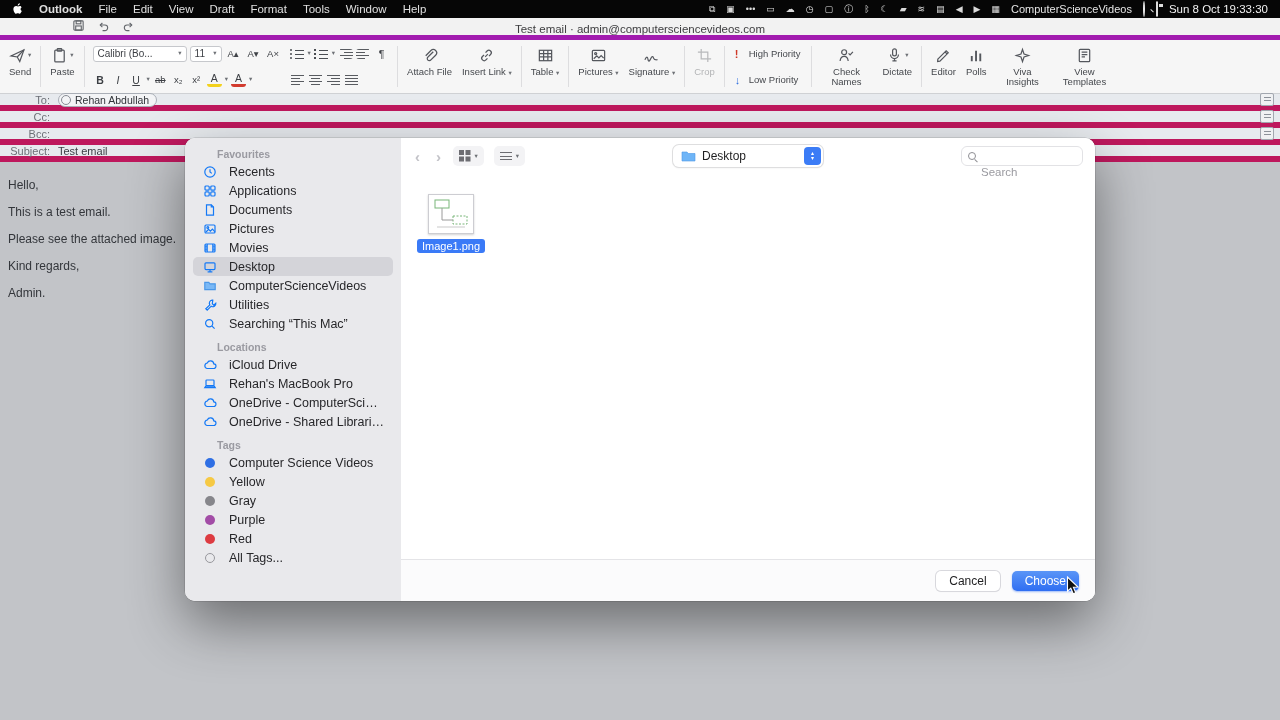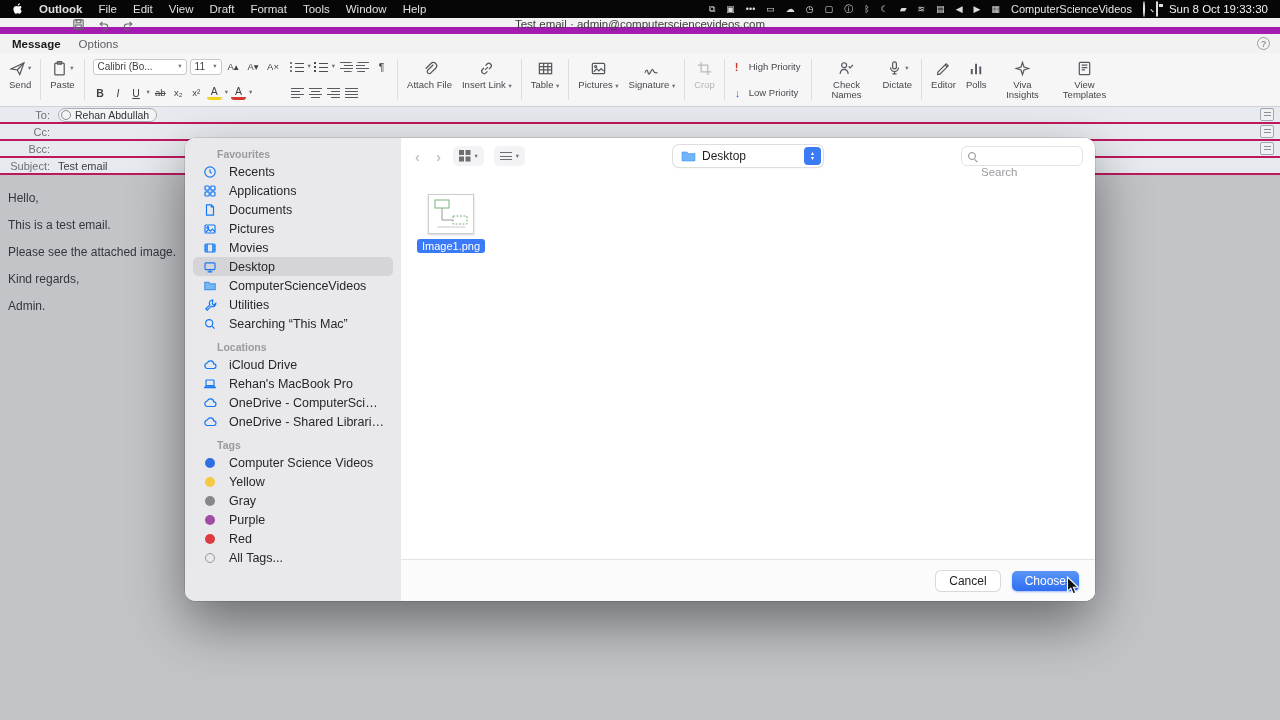--- a/index.html
+++ b/index.html
@@ -16,21 +16,21 @@
   .mb-status{font-size:11px;opacity:.95;}
   .mb-clock{font-size:11.5px;}
   .apple-svg{width:11px;height:12px;fill:#fff;}
   .spaces-ic{width:11px;height:9px;border:1px solid #ddd;border-radius:2px;position:relative;}
   .spaces-ic::after{content:"";position:absolute;left:2px;top:2px;width:4px;height:3px;background:#ddd;}
   .mag-w{width:9px;height:9px;border:1.4px solid #e8e8e8;border-radius:50%;position:relative;}
   .mag-w::after{content:"";position:absolute;left:7px;top:7px;width:4px;height:1.4px;background:#e8e8e8;transform:rotate(45deg);transform-origin:0 0;}
 
   
   .window{position:absolute;top:18px;left:0;right:0;bottom:0;background:#c2c4c8;display:flex;flex-direction:column;}
-  .titlebar{height:16px;background:#f2f2f2;position:relative;display:flex;align-items:flex-start;border-bottom:7px solid #a21caf;flex:none;}
+  .titlebar{height:22px;background:#f2f2f2;position:relative;display:flex;align-items:flex-end;border-bottom:5px solid #a21caf;flex:none;}
   .title{position:absolute;left:0;right:0;text-align:center;font-size:11.5px;color:#3d3d3f;}
   .qat{display:flex;gap:12px;margin-left:72px;align-items:center;z-index:1;}
   .qsvg{width:13px;height:13px;stroke:#63666b;fill:none;stroke-width:1.2;}
   .tabbar{height:19px;background:#f2f2f2;display:flex;align-items:center;gap:18px;padding-left:12px;font-size:11.5px;flex:none;}
   .tab-sel{font-weight:700;color:#18181a;}
   .tab{color:#5c5e62;}
   .help-btn{margin-left:auto;margin-right:10px;width:13px;height:13px;border:1px solid #9a9da2;border-radius:50%;color:#6c6f74;font-size:9px;display:flex;align-items:center;justify-content:center;}
 
   
   .ribbon{height:54px;background:#f6f6f6;border-bottom:1px solid #cfd1d4;display:flex;align-items:stretch;padding:3px 6px;gap:4px;flex:none;}
@@ -60,21 +60,21 @@
   .al-j{background-image:linear-gradient(#585b60,#585b60),linear-gradient(#585b60,#585b60),linear-gradient(#585b60,#585b60),linear-gradient(#585b60,#585b60);background-size:13px 1.2px,13px 1.2px,13px 1.2px,13px 1.2px;background-position:0 0,0 3px,0 6px,0 9px;}
   .blt{position:relative;width:14px;height:11px;}
   .blt::before{content:"";position:absolute;left:0;top:1px;width:2px;height:2px;border-radius:50%;background:#4a4d52;box-shadow:0 4px 0 #4a4d52,0 8px 0 #4a4d52;}
   .blt::after{content:"";position:absolute;left:5px;top:1.6px;width:9px;height:1.2px;background:#4a4d52;box-shadow:0 4px 0 #4a4d52,0 8px 0 #4a4d52;}
   .num::before{border-radius:0;}
   .pri-high{color:#cf3a28;font-weight:700;font-size:11px;width:10px;}
   .pri-low{color:#2b6cdf;font-weight:700;font-size:11px;width:10px;}
   .prow{display:flex;align-items:center;gap:4px;font-size:9.5px;color:#45484d;height:17px;padding:0 2px;border-radius:3px;}
 
   
-  .frow{height:17px;background:#e7eaee;border-bottom:2px solid #be185d;display:flex;align-items:center;padding-left:6px;font-size:11px;flex:none;}
+  .frow{height:17px;background:#e7eaee;border-bottom:6px solid #be185d;display:flex;align-items:center;padding-left:6px;font-size:11px;flex:none;}
   .flabel{width:44px;text-align:right;margin-right:8px;color:#6d7077;}
   .chip{display:inline-flex;align-items:center;gap:4px;background:#f3f4f6;border:1px solid #a9aeb6;border-radius:9px;padding:0 7px 0 2px;height:14px;font-size:10.5px;color:#303338;}
   .chip .av{width:10px;height:10px;border:1px solid #878c94;border-radius:50%;}
   .subj-val{color:#3b3e44;}
   .end-btn{margin-left:auto;margin-right:6px;width:14px;height:13px;border:1px solid #a2a7af;border-radius:2px;background:#f0f1f3;position:relative;}
   .end-btn::after{content:"";position:absolute;left:3px;top:3px;width:7px;height:1px;background:#8c9199;box-shadow:0 3px 0 #8c9199;}
   .bodyarea{flex:1;background:#c2c4c8;padding:17px 10px 0 8px;font-size:12px;color:#33363b;}
   .bodyarea p{margin:0 0 14.5px;line-height:1.05;}
 
   
@@ -170,25 +170,20 @@
             <path d="M5.8 4.3L3.5 6.5l2.3 2.2"></path>
           </svg></span>
       <span><svg class="qsvg" viewBox="0 0 14 14">
             <path d="M10.5 6.5h-5a3 3 0 1 0 0 6H8"></path>
             <path d="M8.2 4.3l2.3 2.2-2.3 2.2"></path>
           </svg></span>
     </div>
     <div class="title">Test email · admin@computersciencevideos.com</div>
   </div>
 
-  <div class="tabbar">
-    <span class="tab-sel">Message</span>
-    <span class="tab">Options</span>
-    <span class="help-btn">?</span>
-  </div>
 
   <div class="ribbon">
     <div class="rbtn">
       <span class="iconrow">
           <svg class="rsvg" viewBox="0 0 18 18">
             <path d="M2 9.5L15.8 3l-4.4 12.4-2.7-4.8z"></path>
             <path d="M8.7 10.6L15.8 3"></path>
           </svg>
           <span class="chev">▾</span>
         </span>

